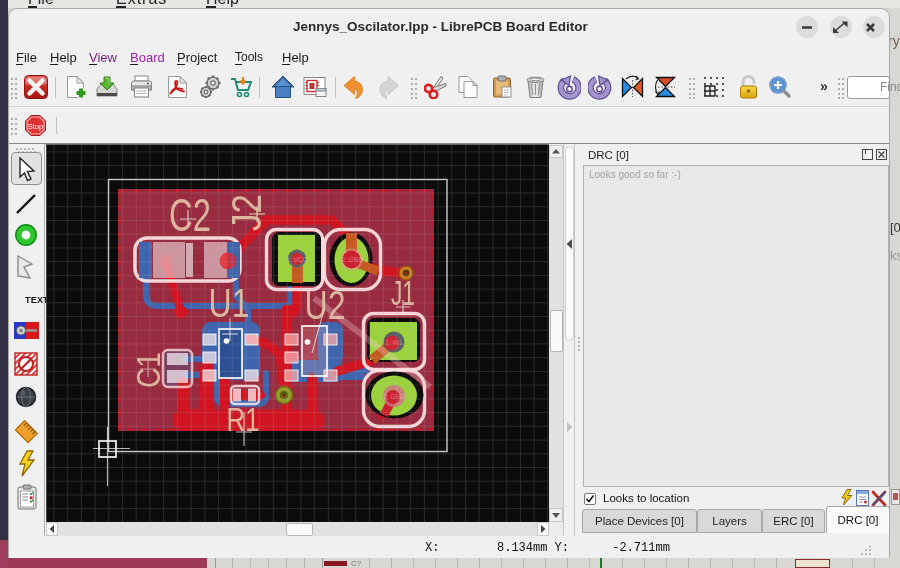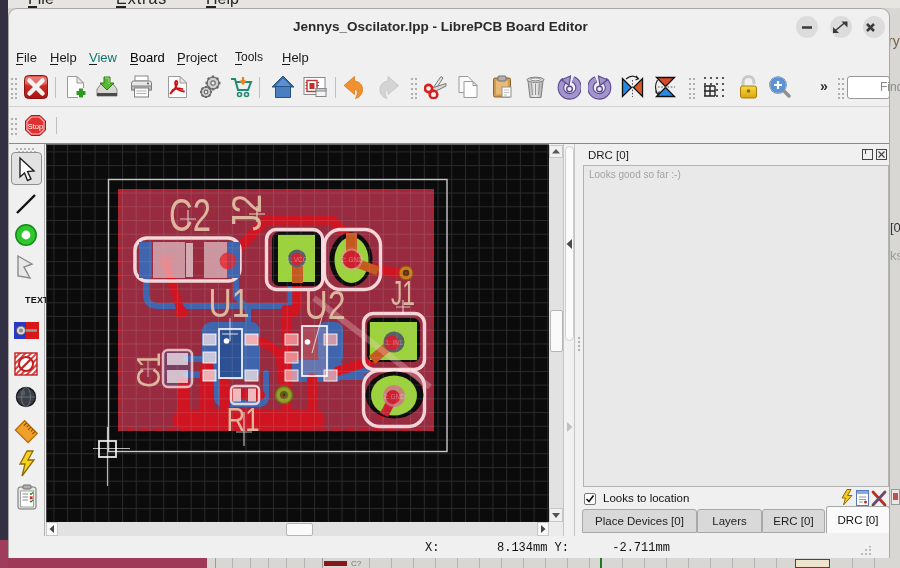--- a/index.html
+++ b/index.html
@@ -73,22 +73,22 @@
 <svg class="abs" style="left:796px;top:16px;" width="89" height="22" viewBox="0 0 89 22">
  <path d="M6 11.5 H16" stroke="#3a3a3a" stroke-width="2.5"></path>
  <path d="M39.5 14.5 L49 6.5" stroke="#3a3a3a" stroke-width="1.6"></path>
     <path d="M45.5 5.5 H51.5 V11.5 Z" fill="#3a3a3a"></path>
     <path d="M43 17 H37 V11 Z" fill="#3a3a3a"></path>
  <path d="M71 8 L78 15 M78 8 L71 15" stroke="#3a3a3a" stroke-width="2.5"></path>
 </svg>
 
 <div class="abs" style="left:16px;top:50px;font-size:13px;color:#1a1a1a;">File</div>
 <div class="abs" style="left:50px;top:50px;font-size:13px;color:#1a1a1a;">Help</div>
-<div class="abs" style="left:89px;top:50px;font-size:13px;color:#0f766e;">View</div>
-<div class="abs" style="left:130px;top:50px;font-size:13px;color:#000000;">Board</div>
+<div class="abs" style="left:89px;top:50px;font-size:13px;color:#701a75;">View</div>
+<div class="abs" style="left:130px;top:50px;font-size:13px;color:#a21caf;">Board</div>
 <div class="abs" style="left:177px;top:50px;font-size:13px;color:#1a1a1a;">Project</div>
 <div class="abs" style="left:235px;top:50px;font-size:12px;color:#1a1a1a;">Tools</div>
 <div class="abs" style="left:282px;top:50px;font-size:13px;color:#1a1a1a;">Help</div>
 <div class="abs" style="left:16px;top:64px;width:7px;height:1px;background:#1a1a1a;"></div>
 <div class="abs" style="left:50px;top:64px;width:8px;height:1px;background:#1a1a1a;"></div>
 <div class="abs" style="left:89px;top:64px;width:8px;height:1px;background:#1a1a1a;"></div>
 <div class="abs" style="left:130px;top:64px;width:8px;height:1px;background:#1a1a1a;"></div>
 <div class="abs" style="left:177px;top:64px;width:8px;height:1px;background:#1a1a1a;"></div>
 <div class="abs" style="left:235px;top:64px;width:7px;height:1px;background:#1a1a1a;"></div>
 <div class="abs" style="left:282px;top:64px;width:8px;height:1px;background:#1a1a1a;"></div>

